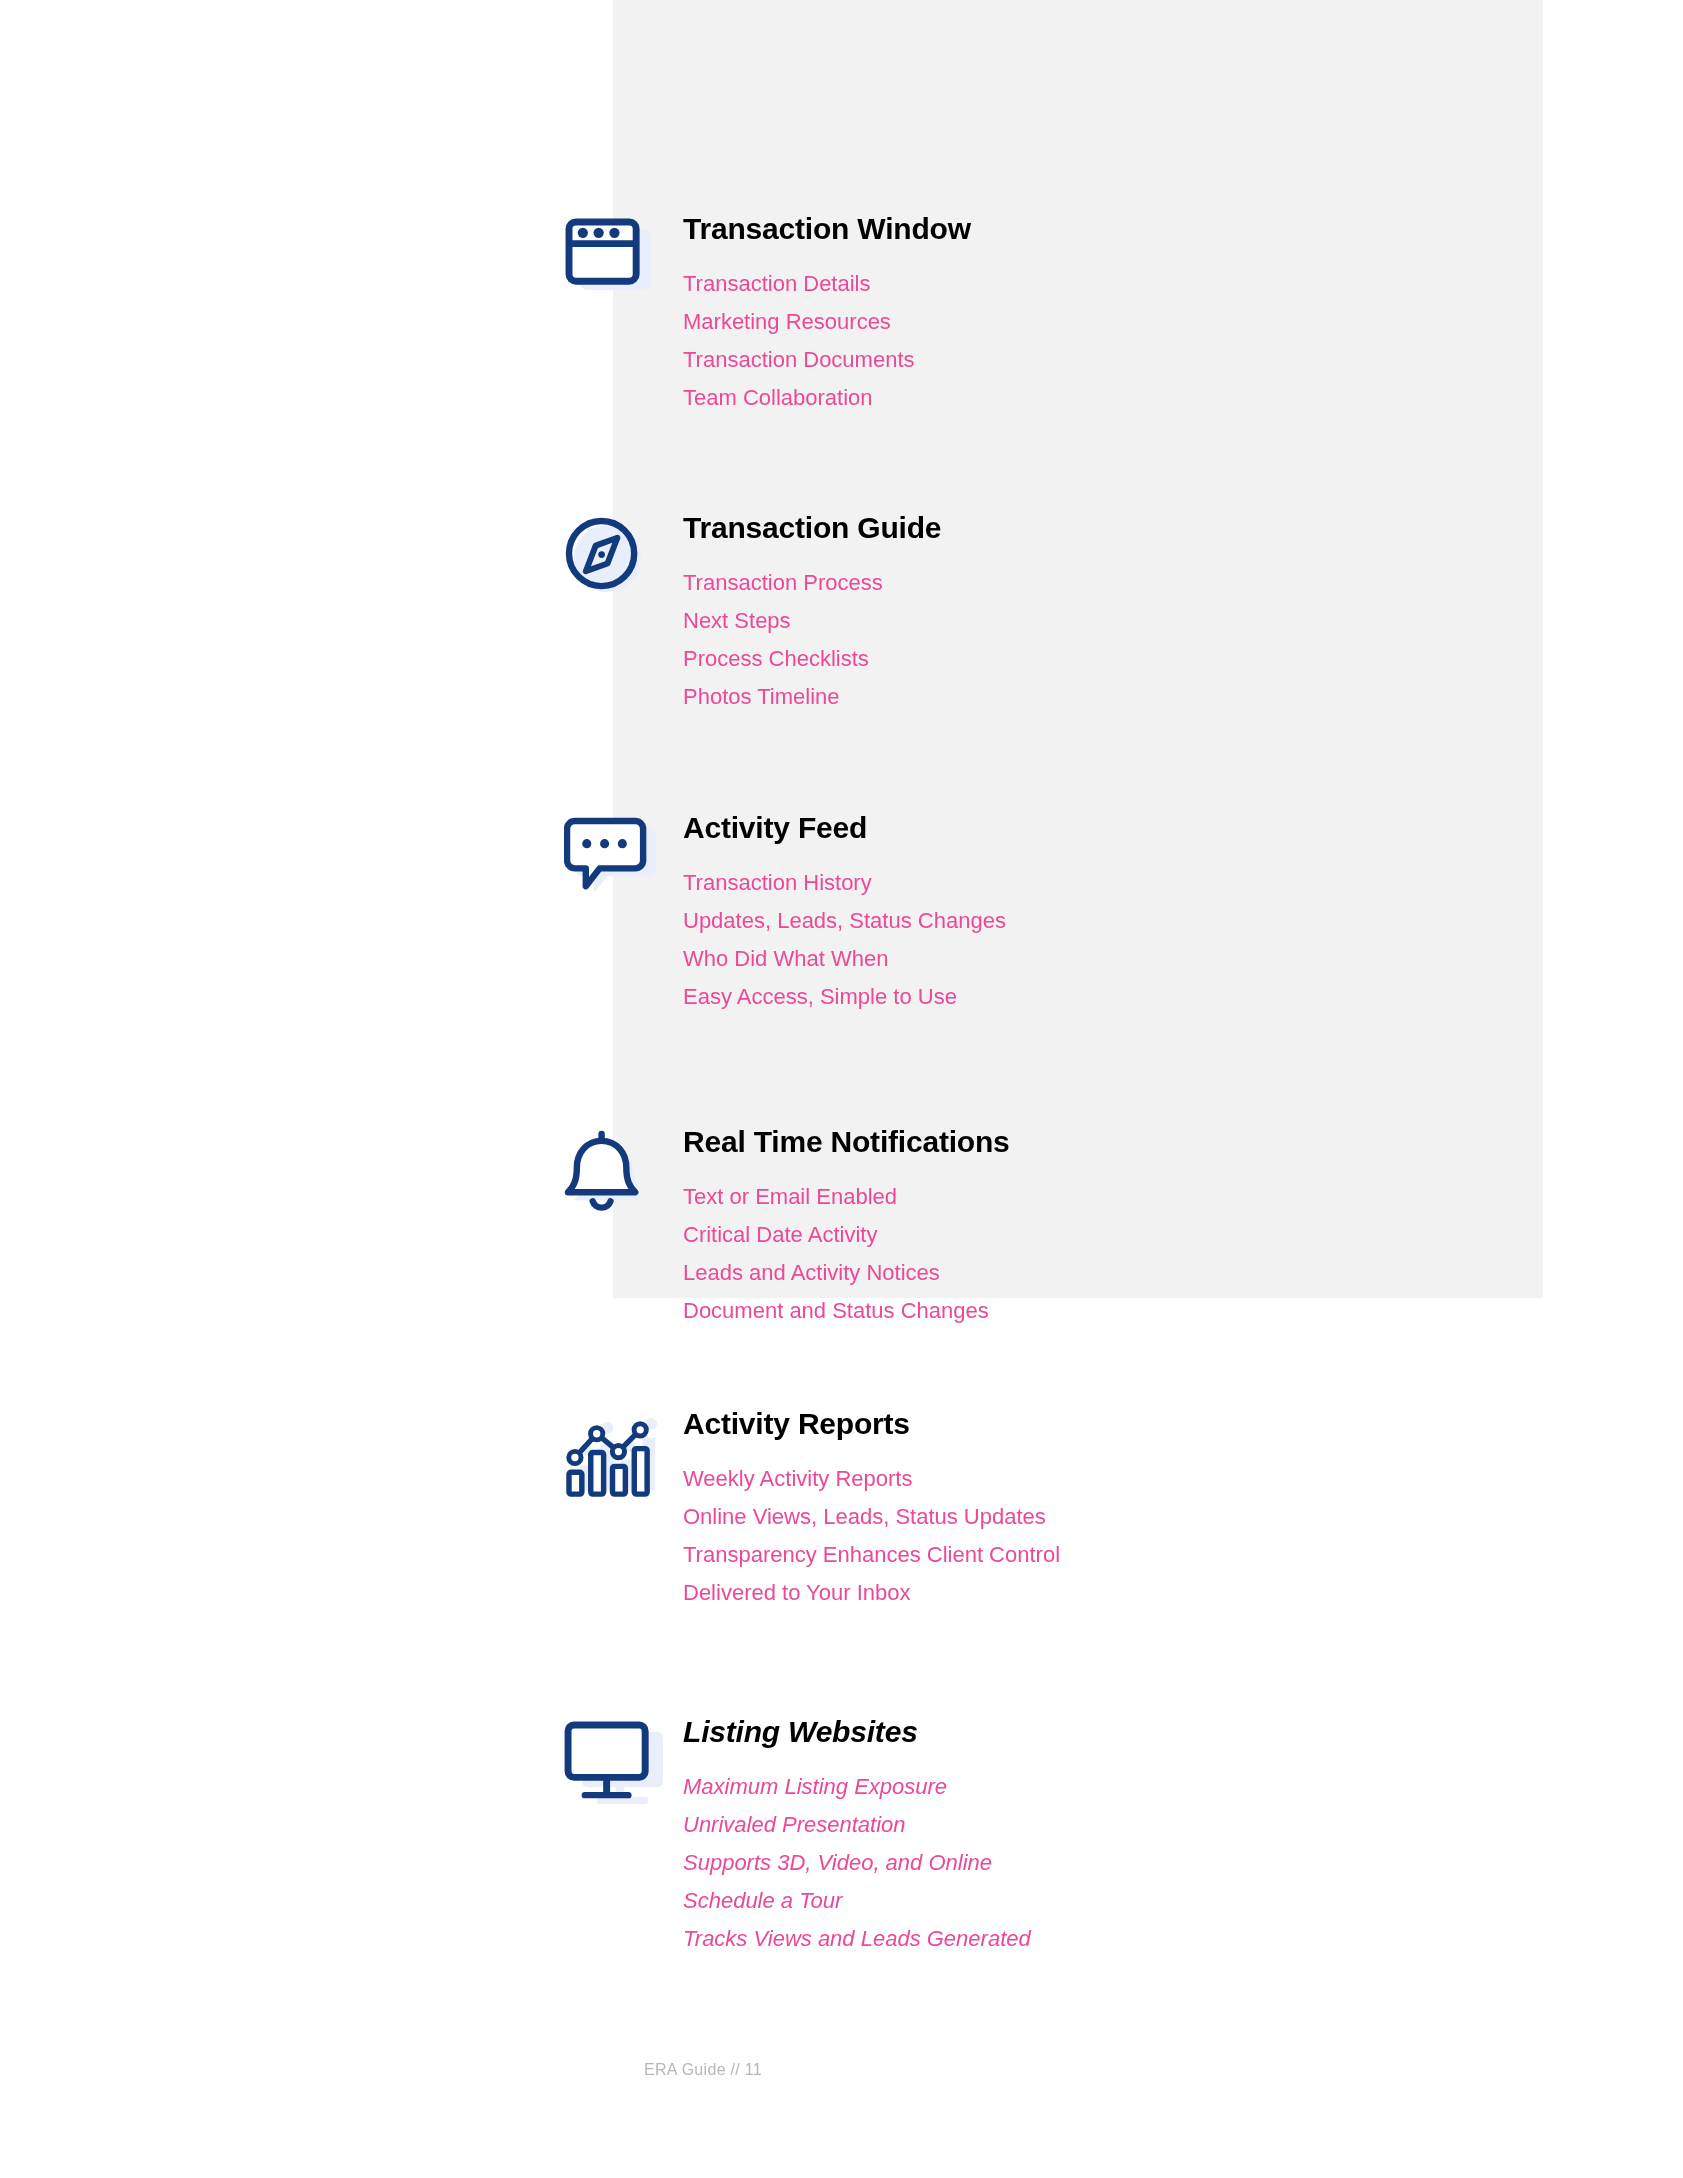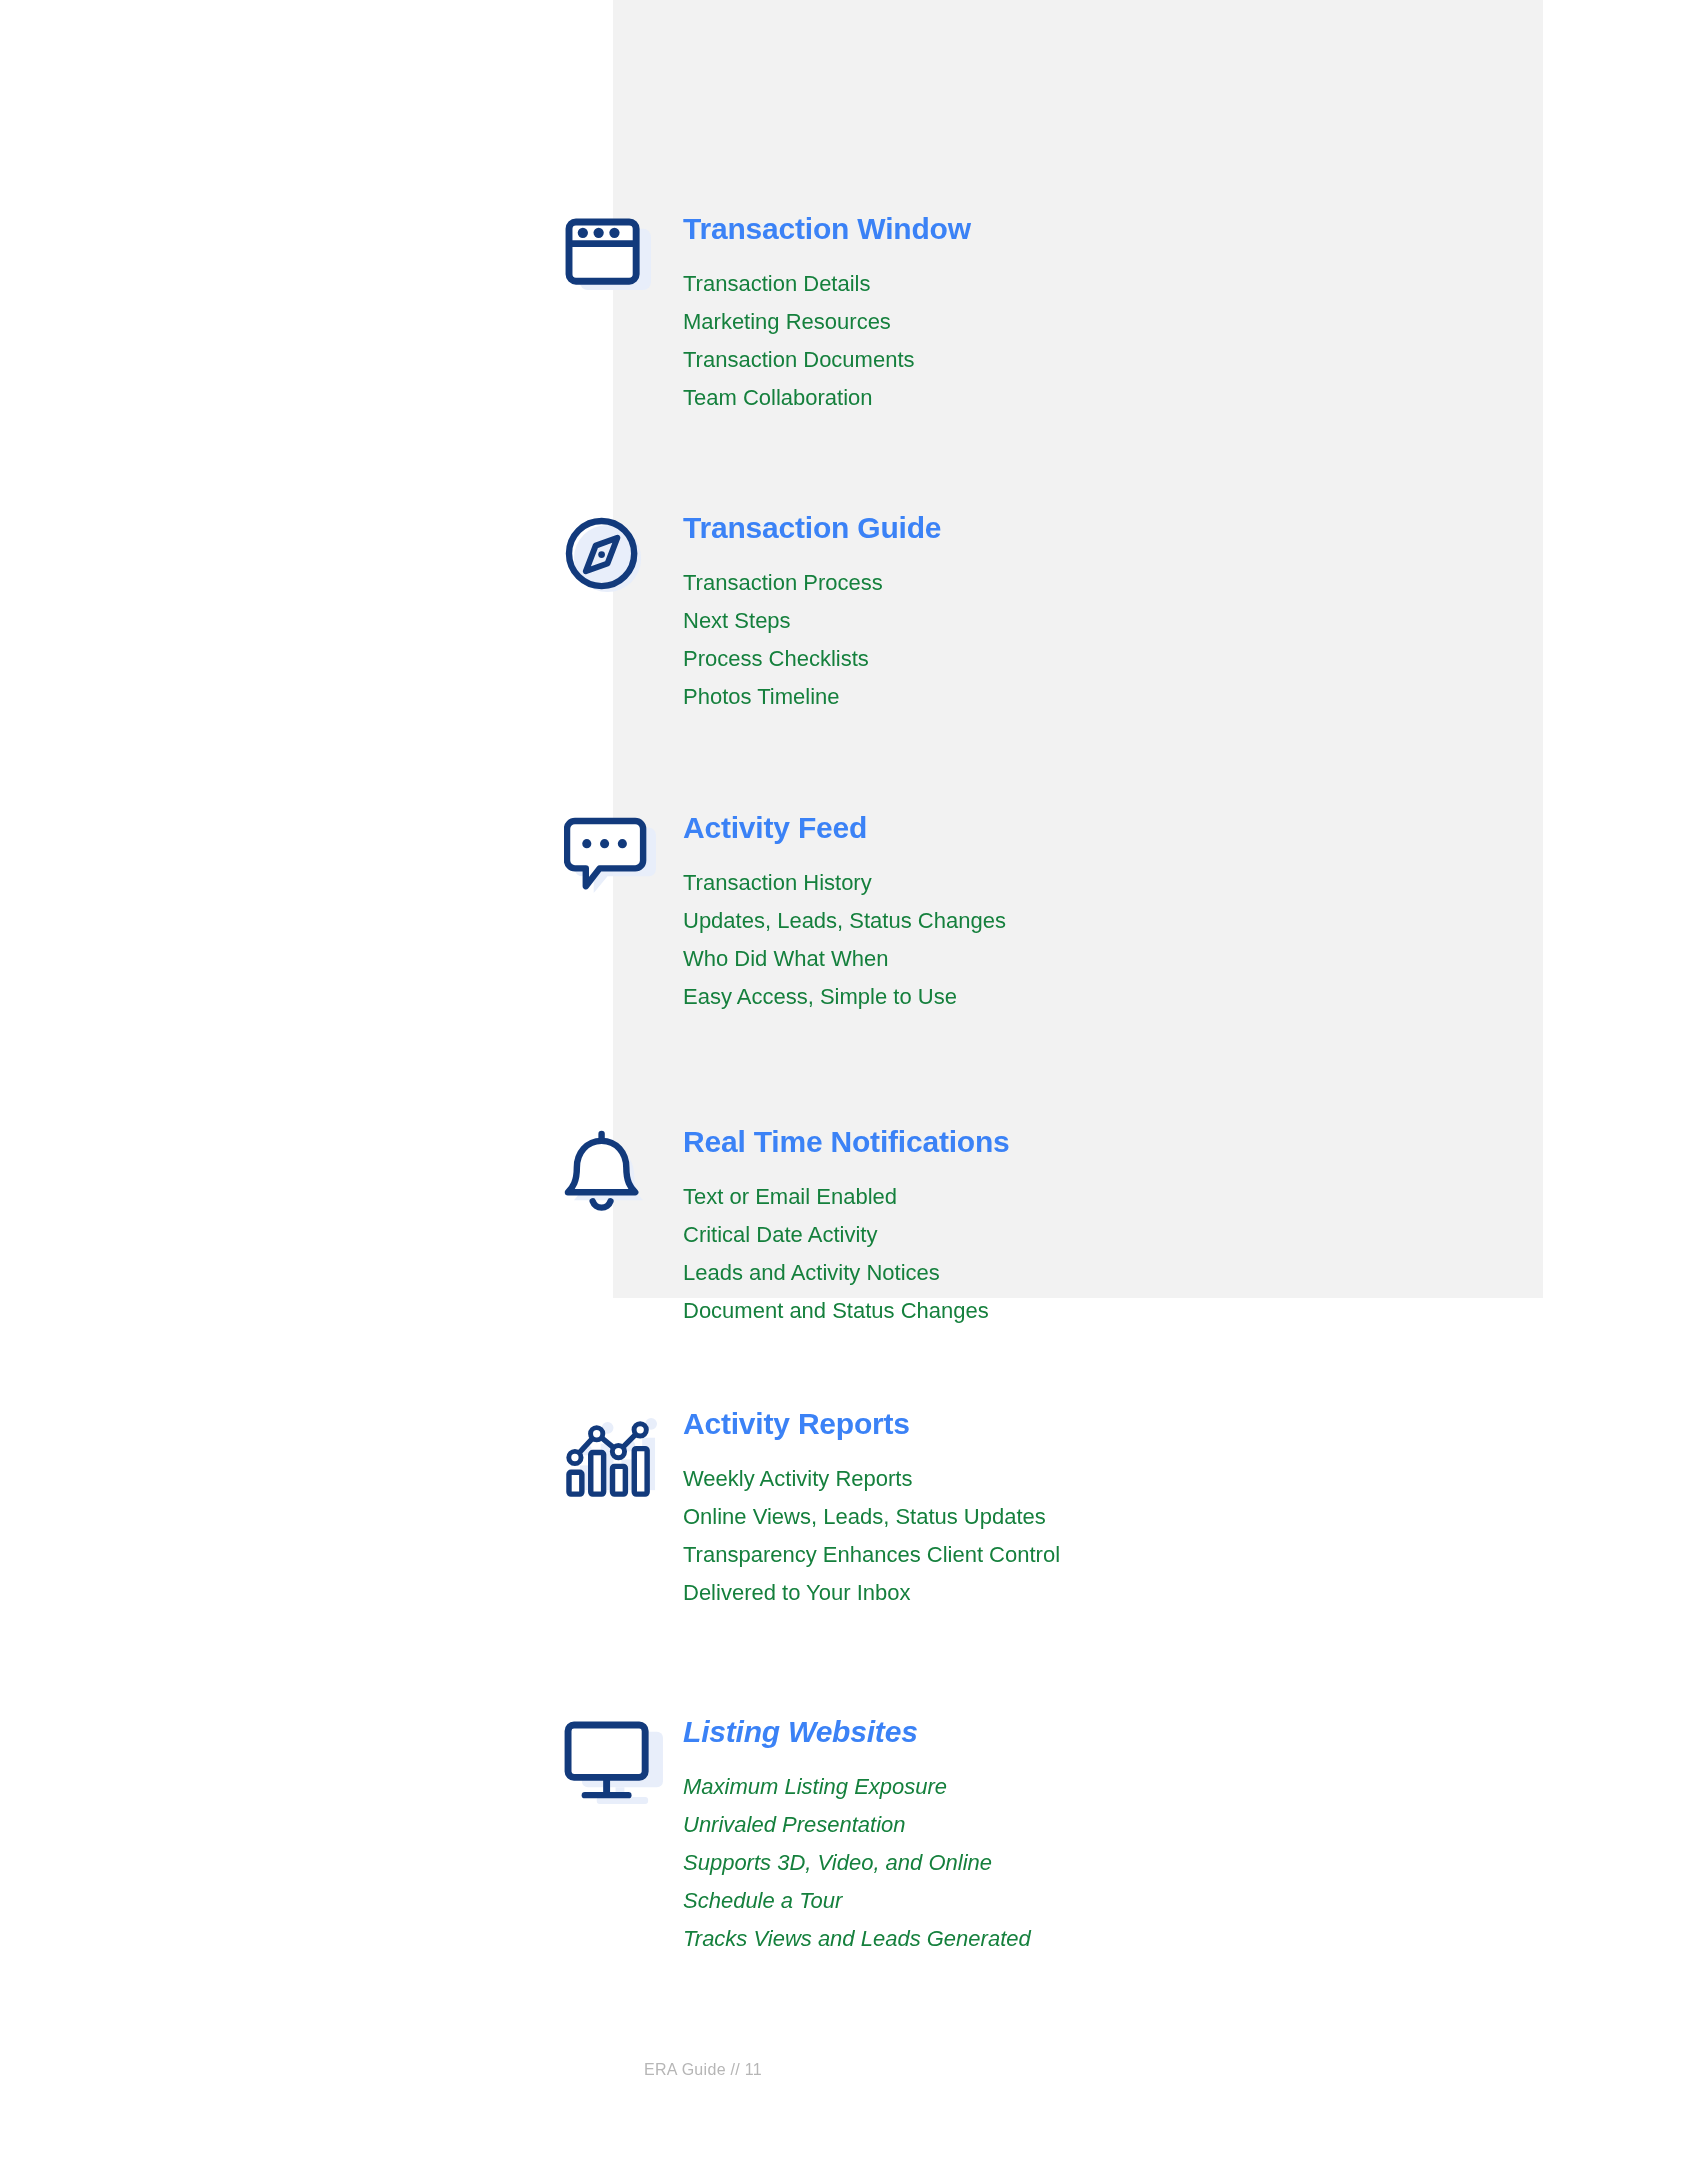--- a/index.html
+++ b/index.html
@@ -43,31 +43,31 @@
     align-items: flex-start;
     justify-content: flex-start;
     padding-top: 4px;
   }
 
   .text-cell {
     padding-left: 0px;
   }
 
   .feature-title {
-    color: #3b82f6;
+    color: #000000;
     font-size: 30px;
     font-weight: 700;
     letter-spacing: -0.2px;
     margin: 0 0 20px 0;
     line-height: 1.05;
     white-space: nowrap;
   }
 
   .feature-line {
-    color: #15803d;
+    color: #ec4899;
     font-size: 22px;
     line-height: 38px;
     font-weight: 400;
     white-space: nowrap;
   }
 
   .footer {
     position: absolute;
     left: 0;
     top: 2061px;

